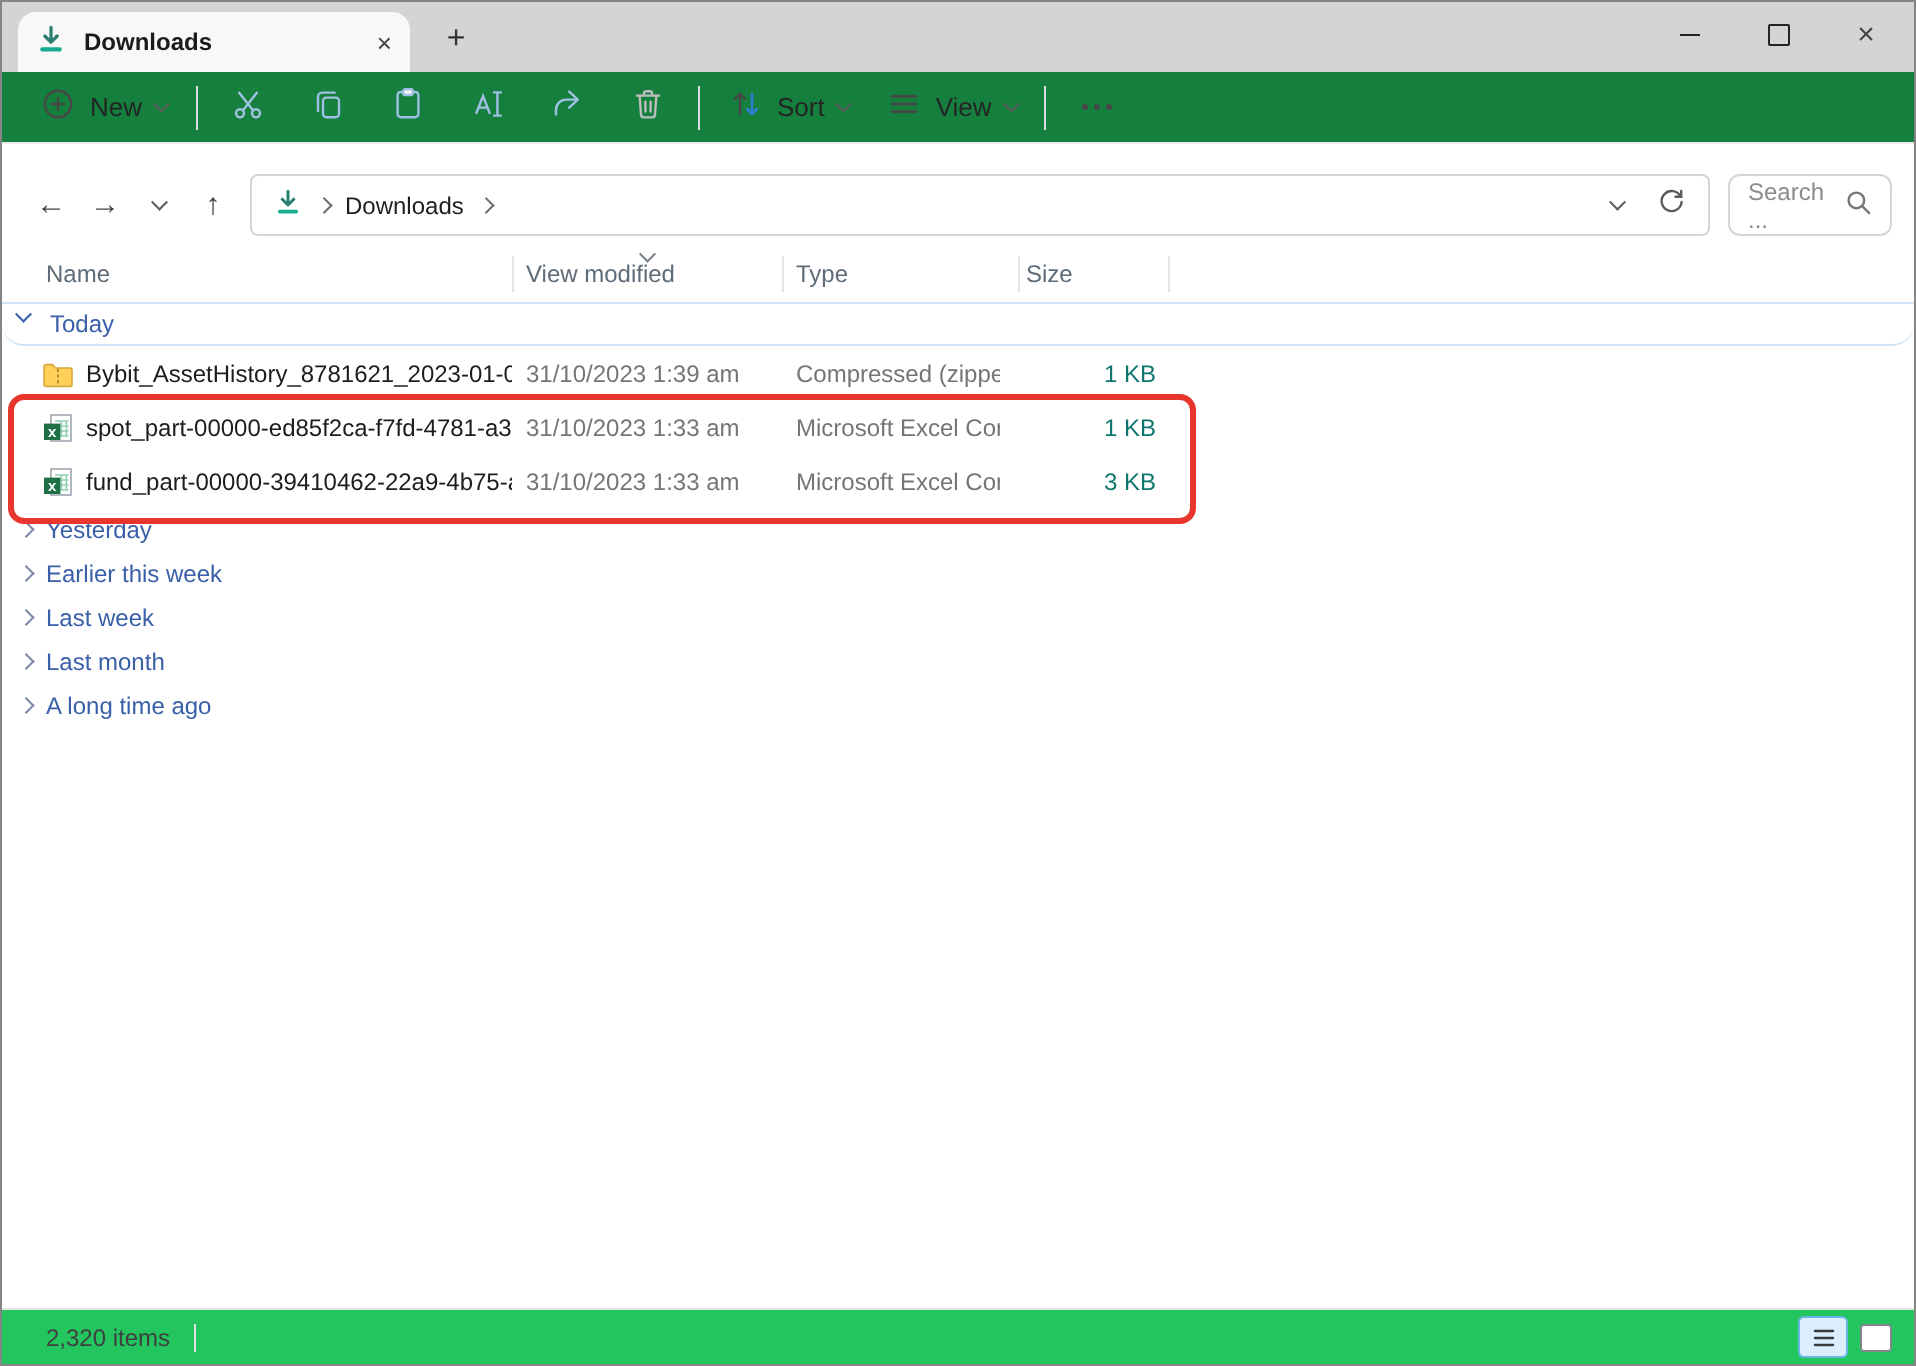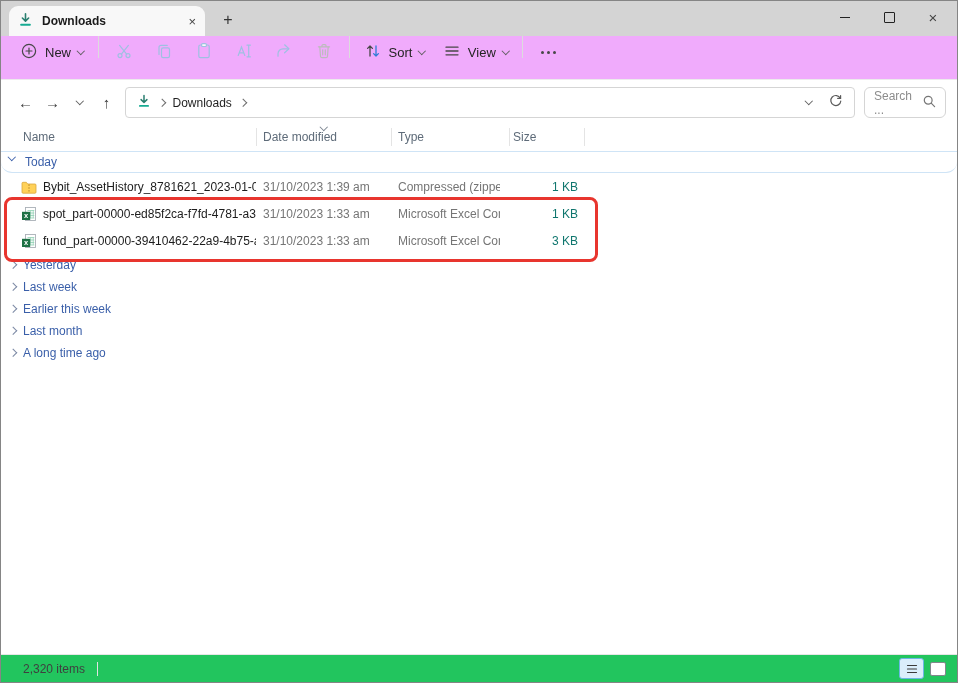--- a/index.html
+++ b/index.html
@@ -16,22 +16,22 @@
   .xglyph{font-size:15px;line-height:1;color:#454545;}
   .tab .xglyph{font-size:13px;}
   .newtab{position:absolute;left:214px;top:7px;width:26px;height:24px;display:flex;
           align-items:center;justify-content:center;font-size:16px;color:#333;}
   .wincontrols{position:absolute;right:2px;top:0;height:33px;display:flex;}
   .wc{width:44px;height:33px;display:flex;align-items:center;justify-content:center;}
   .min-glyph{width:10px;height:1px;background:#222;display:block;}
   .max-glyph{width:9px;height:9px;border:1px solid #222;border-radius:1px;display:block;}
 
   
-  .toolbar{position:absolute;top:35px;left:0;right:0;height:44px;background:#f0abfc;
-           border-bottom:1px solid #ececec;display:flex;align-items:flex-start;
+  .toolbar{position:absolute;top:35px;left:0;right:0;height:36px;background:#15803d;
+           border-bottom:1px solid #ececec;display:flex;align-items:center;
            padding:0 10px;box-sizing:border-box;}
   .tb-btn{display:flex;align-items:center;gap:7px;height:32px;padding:0 9px;border-radius:4px;}
   .tb-icon-btn{width:40px;height:32px;display:flex;align-items:center;justify-content:center;}
   .tb-sep{width:1px;height:22px;background:#dcdcdc;margin:0 5px;}
   .tb-label{font-size:13px;color:#242424;}
   .chev{display:inline-block;width:6px;height:6px;border-right:1.4px solid currentColor;
         border-bottom:1.4px solid currentColor;transform:rotate(45deg);margin-top:-3px;}
   .chev.right{transform:rotate(-45deg);margin:0 0 0 0;}
   .chev.tiny{width:4.5px;height:4.5px;}
   .chev-c{color:#5c5c5c;}
@@ -258,21 +258,21 @@
         <svg width="14" height="14" viewBox="0 0 14 14" fill="none" stroke="#767676" stroke-width="1.2" stroke-linecap="round">
             <circle cx="6.2" cy="6.2" r="3.9"></circle>
             <path d="M9.2 9.2 12.6 12.6"></path>
           </svg>
       </span>
     </div>
   </div>
 
   <div class="colheader">
     <span class="hcell" style="left:22px">Name</span>
-    <span class="hcell" style="left:262px">Date modified</span>
+    <span class="hcell" style="left:262px">View modified</span>
     <span class="h-sort chev tiny"></span>
     <span class="hcell" style="left:397px">Type</span>
     <span class="hcell" style="left:512px">Size</span>
     <span class="h-tick" style="left:255px"></span>
     <span class="h-tick" style="left:390px"></span>
     <span class="h-tick" style="left:508px"></span>
     <span class="h-tick" style="left:583px"></span>
   </div>
 
   <div class="list">
@@ -326,25 +326,25 @@
       <span class="cell c-type">Microsoft Excel Com...</span>
       <span class="cell c-size">3 KB</span>
     </div>
 
     <div class="group-col">
       <span class="gchev chev tiny right"></span>
       <span class="glabel">Yesterday</span>
     </div>
     <div class="group-col">
       <span class="gchev chev tiny right"></span>
+      <span class="glabel">Earlier this week</span>
+    </div>
+    <div class="group-col">
+      <span class="gchev chev tiny right"></span>
       <span class="glabel">Last week</span>
-    </div>
-    <div class="group-col">
-      <span class="gchev chev tiny right"></span>
-      <span class="glabel">Earlier this week</span>
     </div>
     <div class="group-col">
       <span class="gchev chev tiny right"></span>
       <span class="glabel">Last month</span>
     </div>
     <div class="group-col">
       <span class="gchev chev tiny right"></span>
       <span class="glabel">A long time ago</span>
     </div>
   </div>

